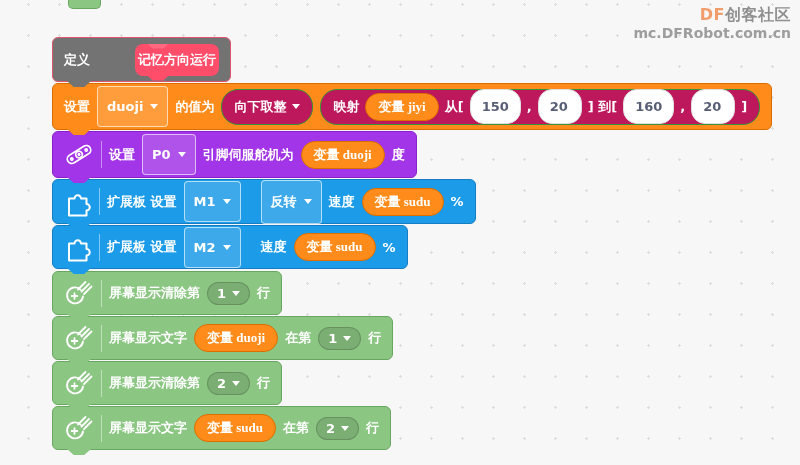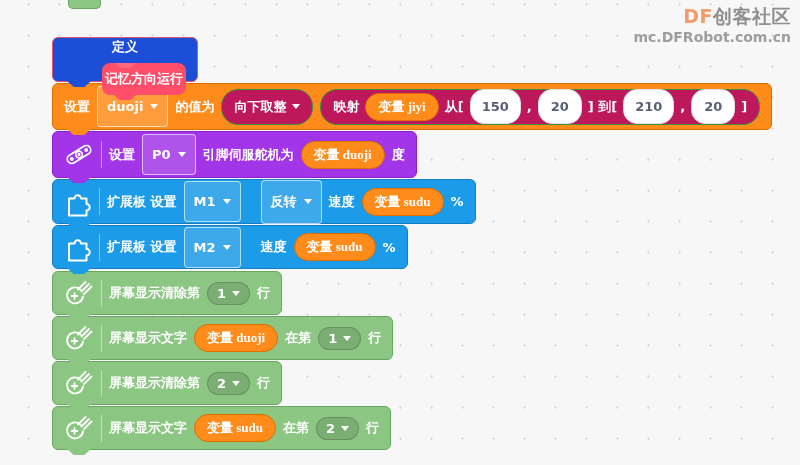--- a/index.html
+++ b/index.html
@@ -11,21 +11,21 @@
     background-size:31px 31px;background-position:13px 20px;
   }
   .canvas{position:absolute;inset:0;}
   .block{
     position:absolute;display:flex;align-items:center;gap:7px;
     border-radius:6px;border:1px solid;color:#fff;font-weight:700;font-size:13px;
     padding:0 11px;box-sizing:border-box;white-space:nowrap;
   }
   .bump{position:absolute;left:14px;bottom:-6px;width:24px;height:6px;
     clip-path:polygon(0 0,100% 0,72% 100%,28% 100%);background:inherit;}
-  .pink{background:#1d4ed8;border-color:#e0556e;flex-direction:column;}
+  .pink{background:#737373;border-color:#e0556e;}
   .orange{background:#ff8c1a;border-color:#db6e00;}
   .purple{background:#a335e8;border-color:#8a20cc;}
   .blue{background:#1c9be8;border-color:#157ec2;}
   .ltgreen{background:#8cc683;border-color:#68a761;}
   .stub{position:absolute;left:68px;top:0;width:33px;height:9px;background:#8cc683;
     border:1px solid #68a761;border-top:none;border-radius:0 0 5px 5px;box-sizing:border-box;}
   .proto{position:relative;background:#ff4d6a;border-radius:8px;padding:7px 3px;margin-left:38px;}
   .pnotch{position:absolute;top:0;left:12px;width:22px;height:5px;background:#ff6680;
     clip-path:polygon(0 0,100% 0,74% 100%,26% 100%);}
   .pbump{position:absolute;bottom:-5px;left:12px;width:22px;height:5px;background:#ff4d6a;
@@ -33,27 +33,27 @@
   .rep{display:flex;align-items:center;gap:6px;background:#be185d;border:1px solid #389438;
     border-radius:17px;height:34px;padding:0 12px;}
   .dd{display:flex;align-items:center;gap:7px;background:rgba(255,255,255,0.15);
     border:1px solid rgba(255,255,255,0.62);border-radius:4px;padding:12px 9px;cursor:pointer;}
   .arr{width:0;height:0;border-left:4px solid rgba(255,255,255,0);border-right:4px solid rgba(255,255,255,0);
     border-top:5px solid #fff;}
   .pill{display:flex;align-items:center;gap:6px;background:rgba(0,0,0,0.12);
     border:1px solid rgba(0,0,0,0.16);border-radius:13px;padding:3px 9px;cursor:pointer;}
   .oval-var{display:flex;align-items:center;background:#ff8c1a;border:1px solid #db6e00;
     border-radius:15px;padding:4px 12px;color:#fff;font-family:Liberation Serif, serif;}
-  .oval-num{display:flex;align-items:center;justify-content:center;background:#fff;
+  .oval-num{display:flex;align-items:center;background:#fff;
     border:1px solid #e0e0e0;border-radius:14px;padding:9px 11px;color:#575e75;min-width:20px;}
   .sep{width:1px;height:27px;background:rgba(255,255,255,0.45);}
   .icon{display:flex;align-items:center;flex:0 0 auto;}
   .gap{width:6px;}
   .wm{position:absolute;top:5px;right:9px;text-align:right;line-height:1.25;}
-  .wm1{font-size:19px;font-weight:700;letter-spacing:0.5px;}
+  .wm1{font-size:16px;font-weight:700;letter-spacing:0.5px;}
   .wm1 .df{color:#f19c6b;}
   .wm1 .cn{color:#8f8f8f;}
   .wm2{font-size:14px;font-weight:700;color:#9d9d9d;}
 </style>
 </head>
 <body>
 
 <div class="canvas">
 
   <div class="stub" style="z-index:13"></div>
@@ -87,21 +87,21 @@
       <span>从[</span>
       <span class="oval-num">
         <span>150</span>
       </span>
       <span>,</span>
       <span class="oval-num">
         <span>20</span>
       </span>
       <span>] 到[</span>
       <span class="oval-num">
-        <span>210</span>
+        <span>160</span>
       </span>
       <span>,</span>
       <span class="oval-num">
         <span>20</span>
       </span>
       <span>]</span>
     </span>
     <i class="bump"></i>
   </div>
 

